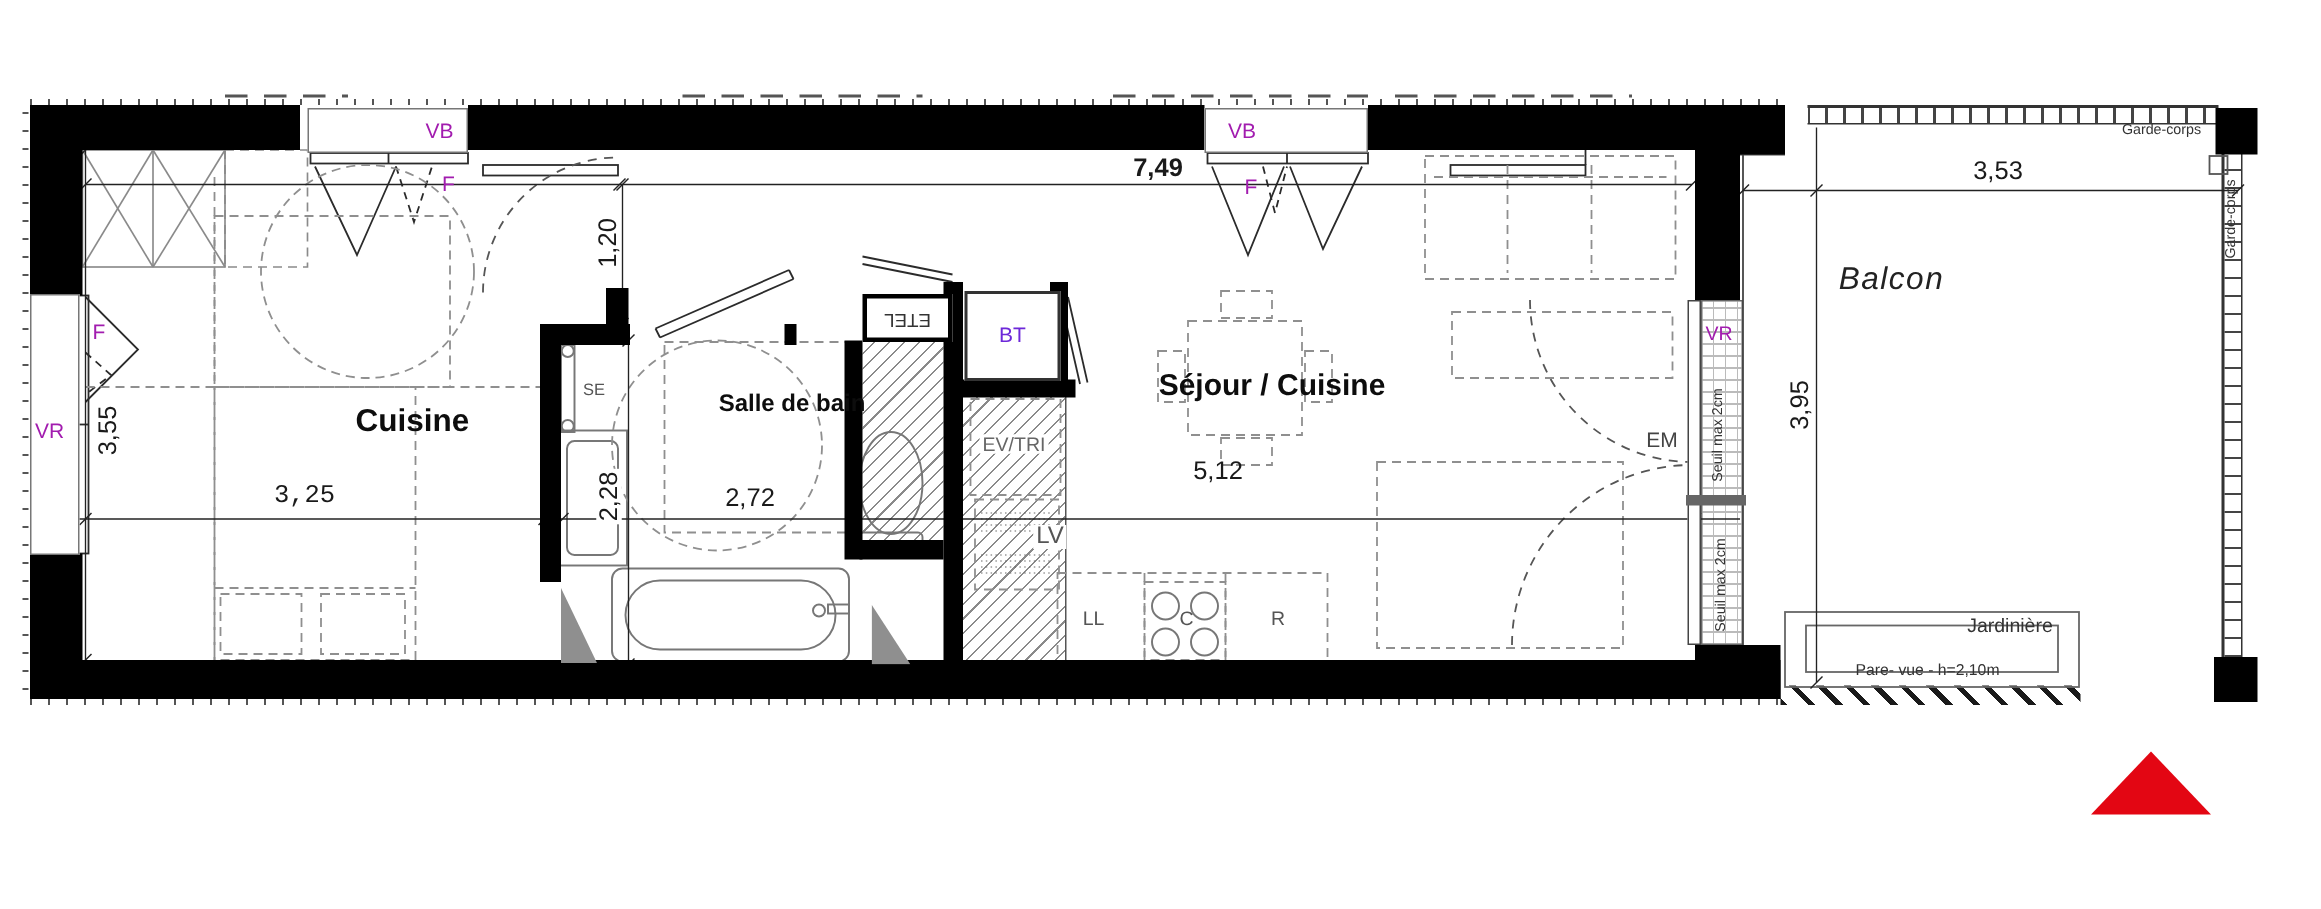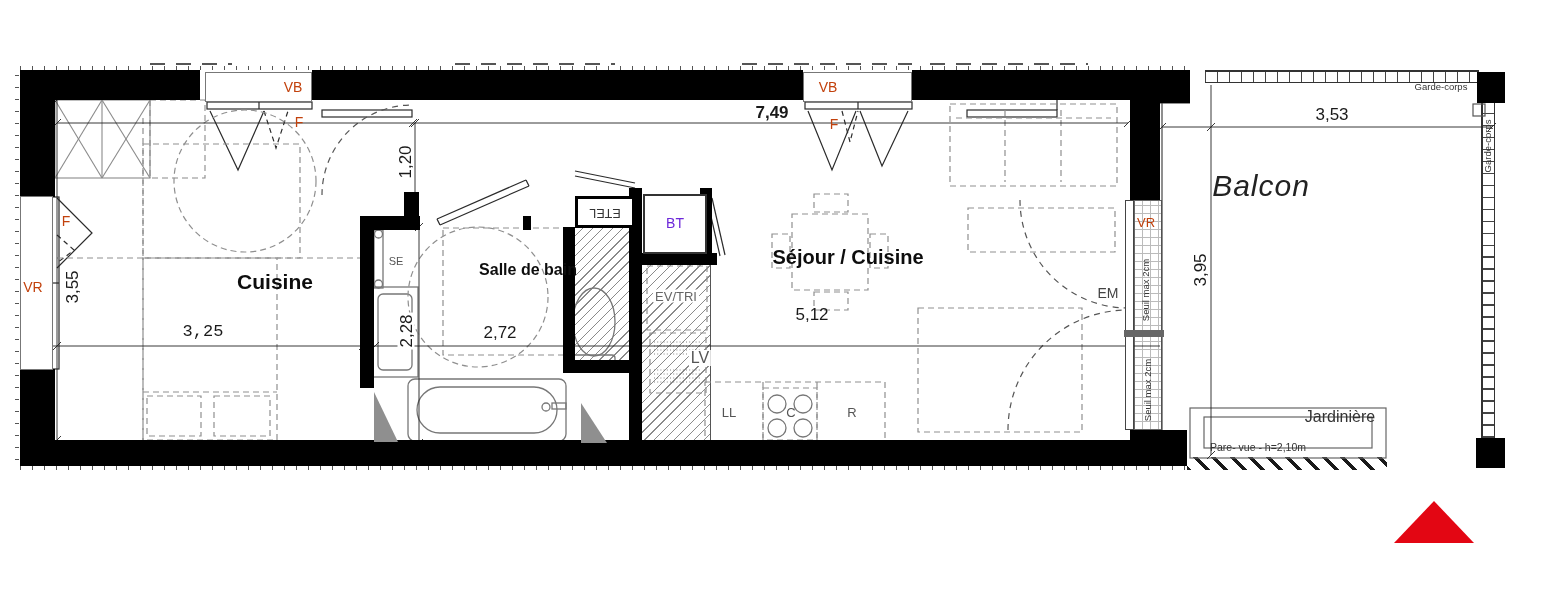--- a/index.html
+++ b/index.html
@@ -5,22 +5,22 @@
   html,body{margin:0;padding:0;background:#fff;}
   #plan{position:relative;width:1547px;height:606px;background:#fff;overflow:hidden;
         font-family:"Liberation Sans",sans-serif;}
   .wall{position:absolute;background:#000;}
   .box{position:absolute;background:#fff;border:1px solid #777;box-sizing:border-box;}
   .lbl{position:absolute;color:#111;white-space:nowrap;transform:translate(-50%,-50%);line-height:1;}
   .rot{transform:translate(-50%,-50%) rotate(-90deg);}
   .rot180{transform:translate(-50%,-50%) rotate(180deg);}
   .dim{font-size:17px;color:#1a1a1a;}
   .room{font-weight:bold;font-size:20px;color:#0d0d0d;}
-  .italic{font-style:italic;font-size:30px;color:#222;letter-spacing:1px;}
-  .tag{font-size:14px;color:#c2410c;}
+  .italic{font-style:italic;font-size:21px;color:#222;letter-spacing:1px;}
+  .tag{font-size:14px;color:#a21caf;}
   .tagsm{font-size:11px;color:#555;}
   .tiny{font-size:9.5px;color:#333;}
   .chip{background:#fff;padding:0 2px;}
   .hatch{position:absolute;background:repeating-linear-gradient(135deg,transparent 0 6px,#8a8a8a 6px 7px);}
   .gridpat{position:absolute;box-sizing:border-box;border:1px solid #666;
      background:repeating-linear-gradient(90deg,transparent 0 7px,#bbb 7px 8px),
                 repeating-linear-gradient(0deg,transparent 0 7px,#bbb 7px 8px);}
   .railH{position:absolute;box-sizing:border-box;border-top:2px solid #333;border-bottom:1.5px solid #333;
      background:repeating-linear-gradient(90deg,#444 0 1.5px,transparent 1.5px 12px);}
   .railV{position:absolute;box-sizing:border-box;border-left:2px solid #333;border-right:1.5px solid #333;
@@ -260,17 +260,17 @@
   <div class="lbl tagsm chip" style="left:700px;top:358px;font-size:16px;">LV</div>
   <div class="lbl tag" style="left:729px;top:412px;color:#555;font-size:13px;">LL</div>
   <div class="lbl tag chip" style="left:791px;top:412px;color:#555;font-size:13px;background:transparent;">C</div>
   <div class="lbl tag" style="left:852px;top:412px;color:#555;font-size:13px;">R</div>
   <div class="lbl tag" style="left:1108px;top:293px;color:#444;">EM</div>
 
   <div class="lbl tiny rot" style="left:1146px;top:290px;">Seuil max 2cm</div>
   <div class="lbl tiny rot" style="left:1148px;top:390px;">Seuil max 2cm</div>
   <div class="lbl tiny" style="left:1441px;top:87px;">Garde-corps</div>
   <div class="lbl tiny rot" style="left:1488px;top:146px;">Garde-corps</div>
-  <div class="lbl tiny" style="left:1340px;top:417px;font-size:16px;">Jardinière</div>
-  <div class="lbl tiny" style="left:1258px;top:447px;font-size:10.5px;">Pare- vue - h=2,10m</div>
+  <div class="lbl tiny" style="left:1340px;top:417px;font-size:13px;">Jardinière</div>
+  <div class="lbl tiny" style="left:1285px;top:447px;font-size:10.5px;">Pare- vue - h=2,10m</div>
 
   <div class="tri-logo" style="left:1394px;top:501px;"></div>
 </div>
 
 </body></html>

